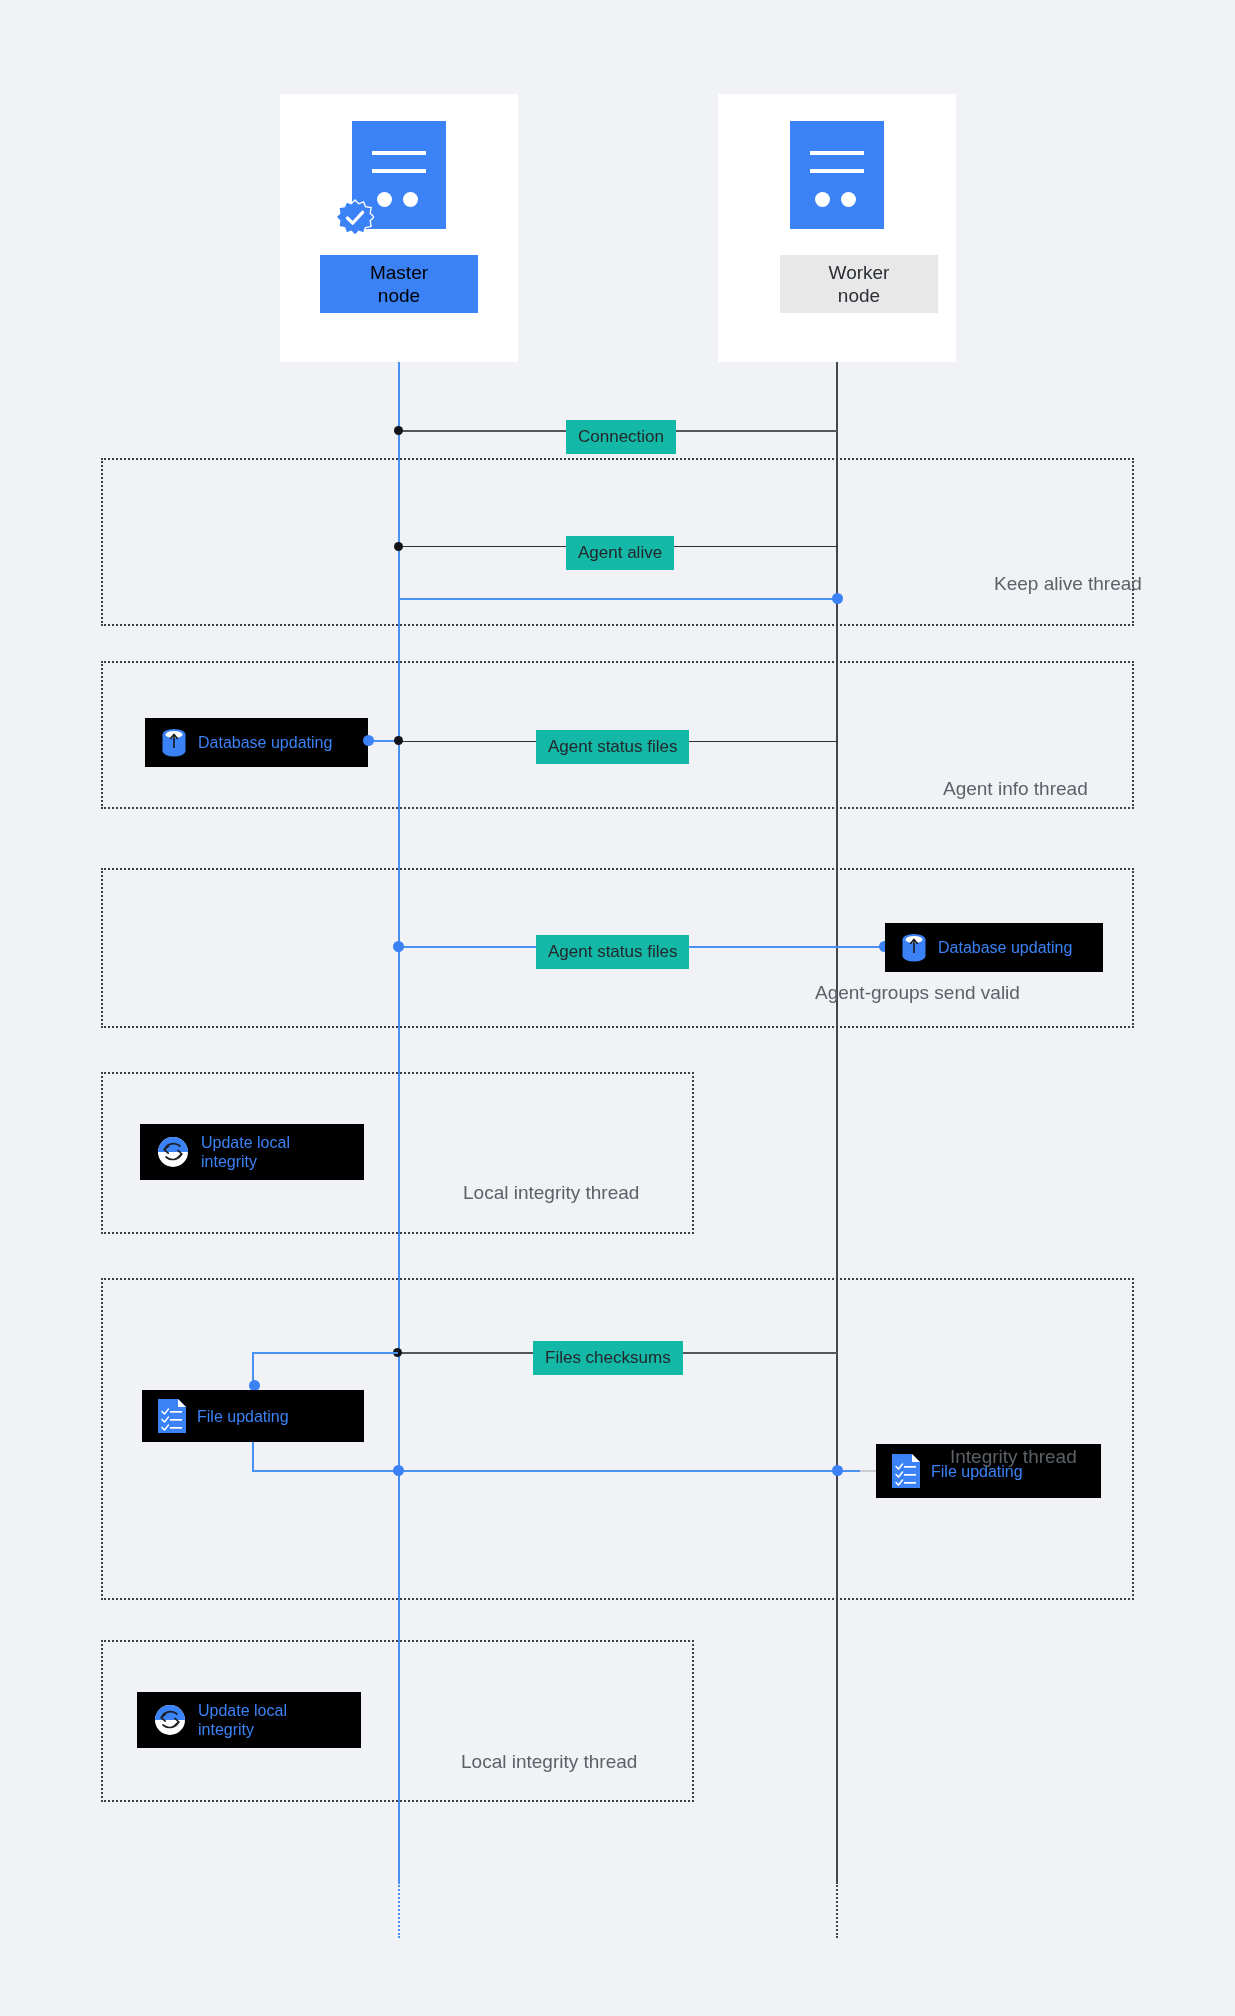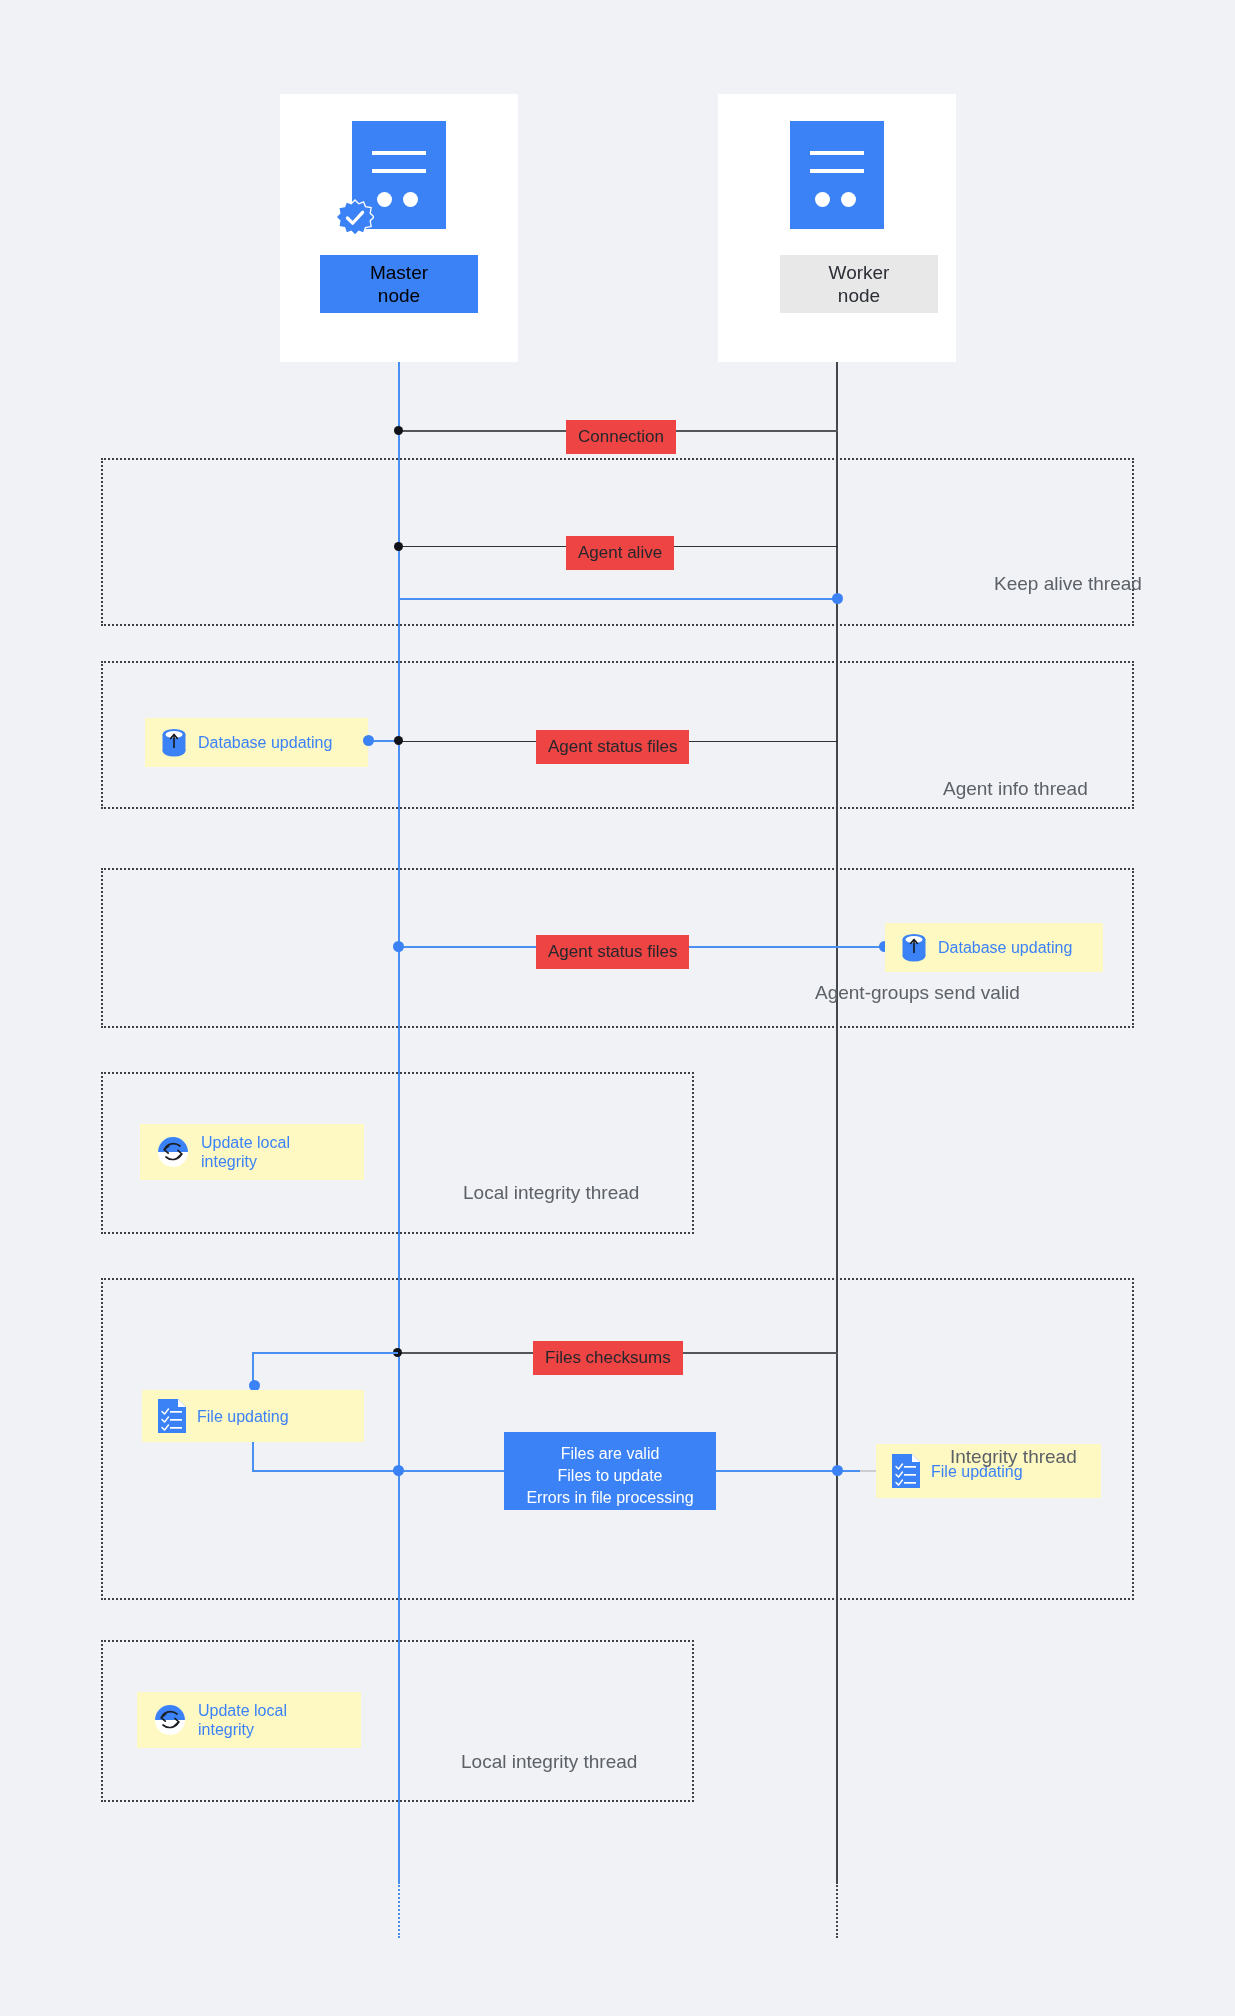--- a/index.html
+++ b/index.html
@@ -57,33 +57,33 @@
   .msgline.thin{background:#2e3236;height:1px;}
   .msgline.blue{background:#4a90f0;}
   .msgline.grey{background:#c9ccd1;height:2px;}
   .vline{position:absolute;width:2px;background:#4a90f0;}
 
   .dot-node{position:absolute;border-radius:50%;}
   .dot-node.black{width:9px;height:9px;background:#111318;}
   .dot-node.blue{width:11px;height:11px;background:#3b82f6;}
 
   .msg-label{
-    position:absolute;background:#ef4444;color:#24272c;
+    position:absolute;background:#14b8a6;color:#24272c;
     font-size:17px;line-height:20px;padding:7px 12px;white-space:nowrap;
   }
 
   .blue-box{
     position:absolute;background:#3b82f6;color:#ffffff;
     font-size:16px;line-height:22px;text-align:center;
     padding:11px 14px;box-sizing:border-box;
   }
 
   
   .chip{
-    position:absolute;background:#fef9c3;display:flex;align-items:center;
+    position:absolute;background:#000000;display:flex;align-items:center;
     box-sizing:border-box;padding:0 16px;gap:11px;
   }
   .chip .chip-text{color:#3b82f6;font-size:16px;line-height:19px;}
 
   .db-icon{position:relative;width:26px;height:30px;flex:0 0 26px;}
   .refresh-icon{position:relative;width:34px;height:34px;flex:0 0 34px;}
   .file-icon{position:relative;width:28px;height:34px;flex:0 0 28px;}
 </style>
 </head>
 <body>
@@ -217,25 +217,20 @@
       <rect x="12" y="20" width="12" height="1.7" fill="#ffffff"></rect>
       <rect x="12" y="28" width="12" height="1.7" fill="#ffffff"></rect>
     </svg>
     <span class="chip-text">File updating</span>
   </div>
 
   <div class="msgline blue" style="left:398px;top:1470px;width:462px;"></div>
   <div class="dot-node blue" style="left:393px;top:1465px;"></div>
   <div class="dot-node blue" style="left:832px;top:1465px;"></div>
   <div class="msgline grey" style="left:860px;top:1470px;width:42px;"></div>
-  <div class="blue-box" style="left:504px;top:1432px;width:212px;height:78px;">
-    <div>Files are valid</div>
-    <div>Files to update</div>
-    <div>Errors in file processing</div>
-  </div>
 
   <div class="chip" style="left:876px;top:1444px;width:225px;height:54px;">
     <svg class="file-icon" viewBox="0 0 28 34">
       <path d="M0 0 H20 L28 8 V34 H0 Z" fill="#3b82f6"></path>
       <path d="M20 0 L28 8 H20 Z" fill="#ffffff"></path>
       <path d="M4 12.5 L6.5 15 L10.5 10" stroke="#ffffff" stroke-width="1.5" fill="none" stroke-linecap="round" stroke-linejoin="round"></path>
       <path d="M4 20.5 L6.5 23 L10.5 18" stroke="#ffffff" stroke-width="1.5" fill="none" stroke-linecap="round" stroke-linejoin="round"></path>
       <path d="M4 28.5 L6.5 31 L10.5 26" stroke="#ffffff" stroke-width="1.5" fill="none" stroke-linecap="round" stroke-linejoin="round"></path>
       <rect x="12" y="12" width="12" height="1.7" fill="#ffffff"></rect>
       <rect x="12" y="20" width="12" height="1.7" fill="#ffffff"></rect>

